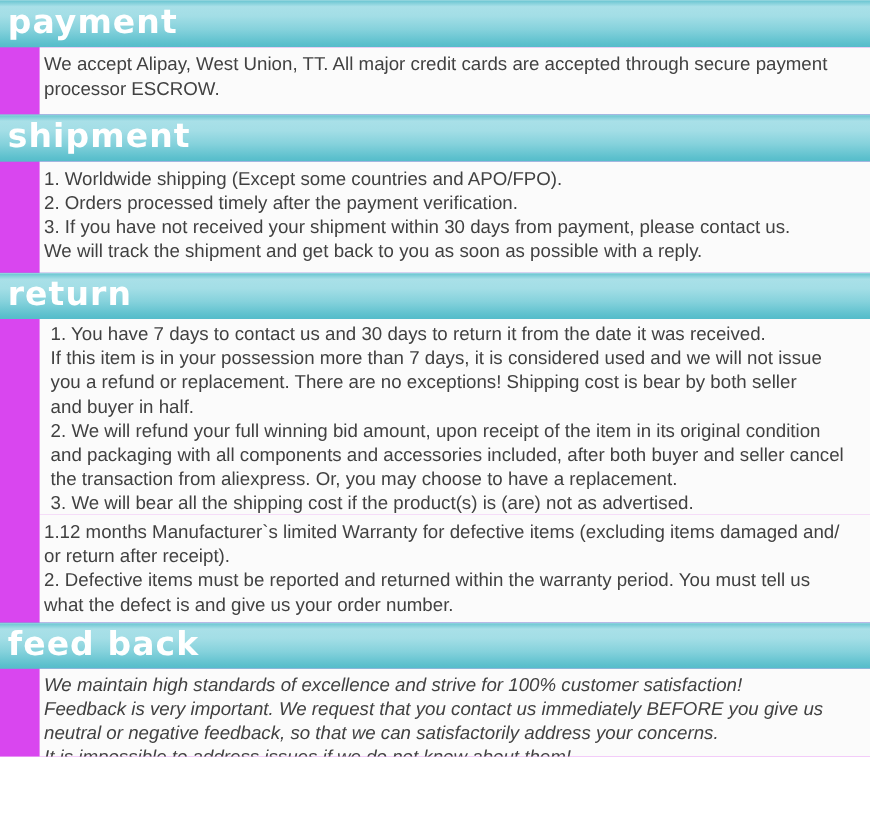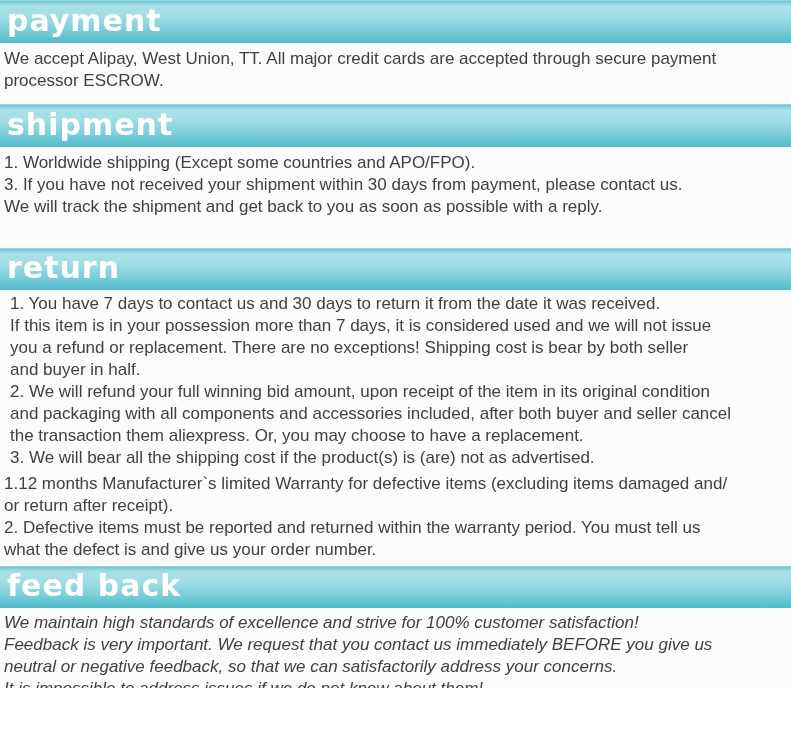--- a/index.html
+++ b/index.html
@@ -33,20 +33,21 @@
     font-size: 30px;
     letter-spacing: 1px;
     padding-left: 7px;
     line-height: 1;
     transform: translateY(-1px);
   }
   .body {
     padding-left: 4px;
     padding-top: 5px;
     background: #fbfbfb;
+    margin-left: 36px;
   }
   .line {
     font-size: 17px;
     line-height: 22px;
     color: #414141;
     white-space: nowrap;
     overflow: hidden;
   }
   
   .bar-h43 { height: 43px; }
@@ -76,37 +77,38 @@
         <div class="line">processor ESCROW.</div>
       </div>
   </section>
 
   <section class="sec">
     <div class="bar bar-h43">
       <span class="bar-title">shipment</span>
     </div>
     <div class="body body-shipment">
         <div class="line">1. Worldwide shipping (Except some countries and APO/FPO).</div>
+        <div class="line">2. Orders processed timely after the payment verification.</div>
         <div class="line">3. If you have not received your shipment within 30 days from payment, please contact us.</div>
         <div class="line">We will track the shipment and get back to you as soon as possible with a reply.</div>
       </div>
   </section>
 
   <section class="sec">
     <div class="bar bar-h42">
       <span class="bar-title">return</span>
     </div>
     <div class="body body-return">
         <div class="line">1. You have 7 days to contact us and 30 days to return it from the date it was received.</div>
         <div class="line">If this item is in your possession more than 7 days, it is considered used and we will not issue</div>
         <div class="line">you a refund or replacement. There are no exceptions! Shipping cost is bear by both seller</div>
         <div class="line">and buyer in half.</div>
         <div class="line">2. We will refund your full winning bid amount, upon receipt of the item in its original condition</div>
         <div class="line">and packaging with all components and accessories included, after both buyer and seller cancel</div>
-        <div class="line">the transaction them aliexpress. Or, you may choose to have a replacement.</div>
+        <div class="line">the transaction from aliexpress. Or, you may choose to have a replacement.</div>
         <div class="line">3. We will bear all the shipping cost if the product(s) is (are) not as advertised.</div>
       </div>
   </section>
 
   <section class="sec">
     <div class="body body-guarantee">
         <div class="line">1.12 months Manufacturer`s limited Warranty for defective items (excluding items damaged and/</div>
         <div class="line">or return after receipt).</div>
         <div class="line">2. Defective items must be reported and returned within the warranty period. You must tell us</div>
         <div class="line">what the defect is and give us your order number.</div>

